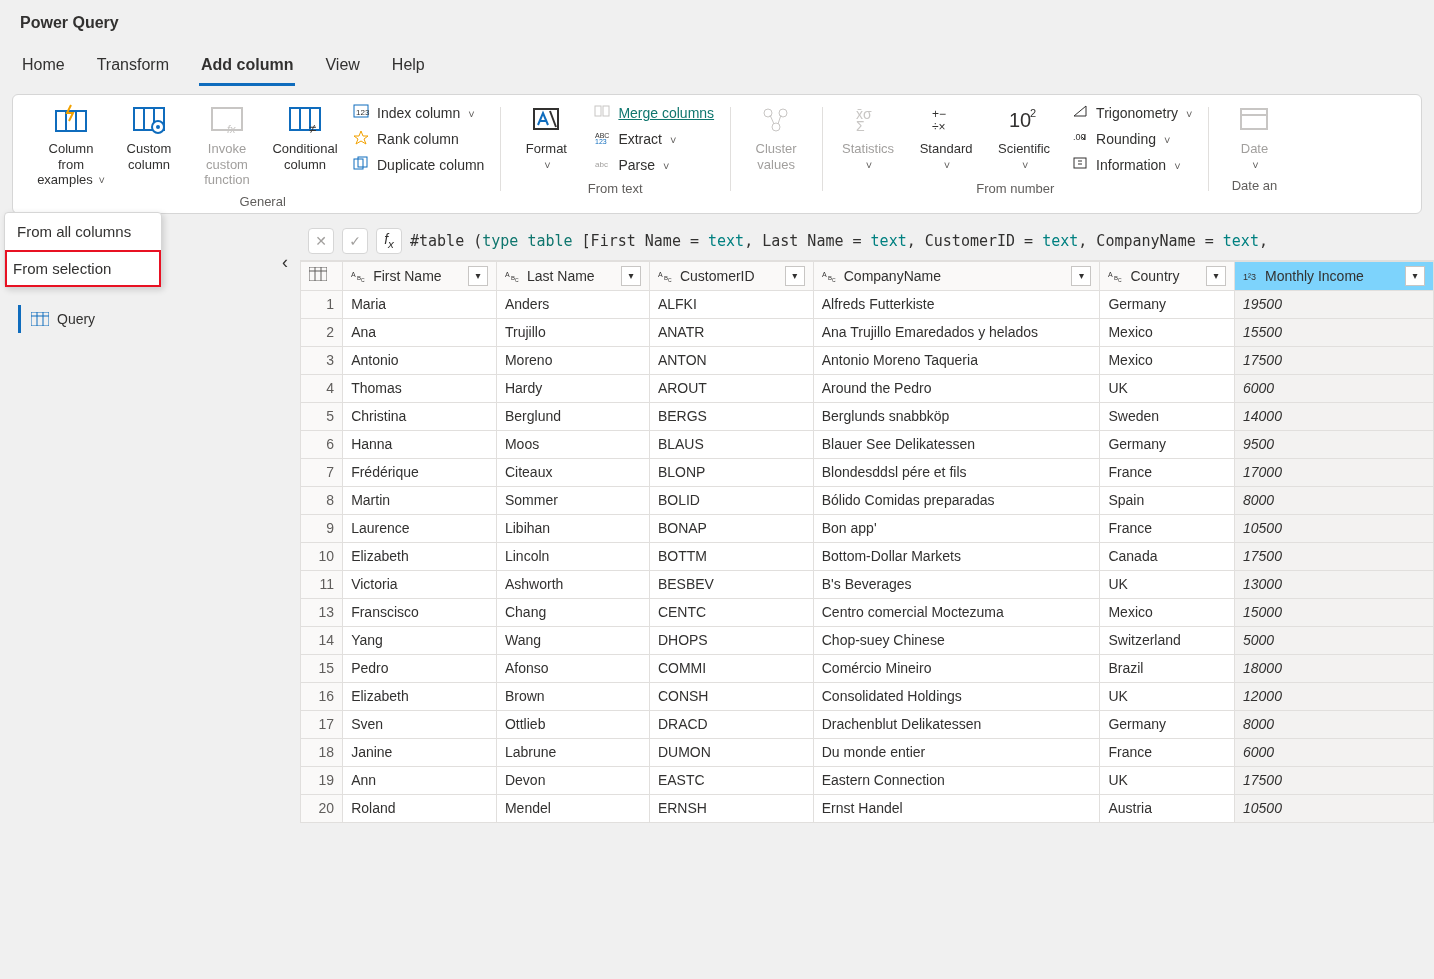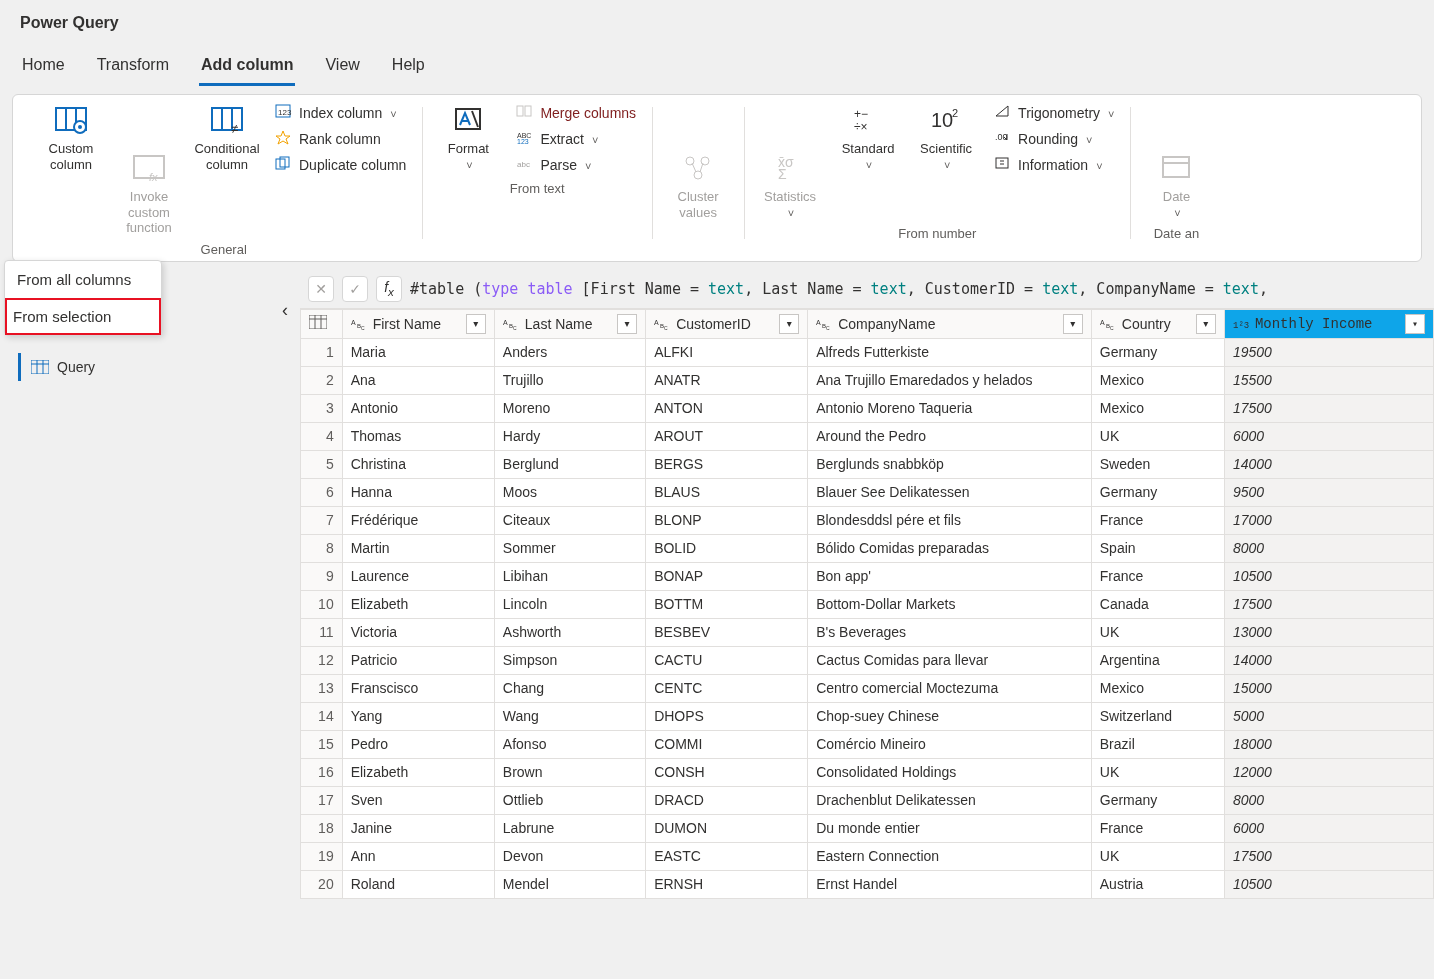--- a/index.html
+++ b/index.html
@@ -10,50 +10,50 @@
 .menubar { display: flex; gap: 28px; padding: 8px 20px 0; font-size: 16px; background: #f0f0f0; }
 .menubar-item { padding: 6px 2px 12px; cursor: pointer; position: relative; }
 .menubar-item.active { font-weight: 600; }
 .menubar-item.active::after { content: ""; position: absolute; left: 0; right: 0; bottom: 0; height: 3px; background: #0f6cbd; }
 
 .ribbon { display: flex; background: #fff; border: 1px solid #d6d6d6; border-radius: 6px; margin: 8px 12px 0; padding: 6px 12px 4px; align-items: stretch; }
 .ribbon-group { display: flex; flex-direction: column; align-items: center; padding: 0 10px; position: relative; }
 .ribbon-group + .ribbon-group::before { content: ""; position: absolute; left: 0; top: 6px; bottom: 18px; width: 1px; background: #e1dfdd; }
 .ribbon-buttons { display: flex; align-items: flex-start; gap: 6px; }
 .big-btn { display: flex; flex-direction: column; align-items: center; justify-content: flex-start; width: 72px; text-align: center; padding: 2px 2px; font-size: 13px; line-height: 1.2; cursor: pointer; }
-.big-btn.disabled { color: #a19f9d; cursor: default; margin-top: 48px; }
+.big-btn.disabled { color: #a19f9d; cursor: default; }
 .big-btn .icon-lg { width: 36px; height: 36px; margin-bottom: 2px; }
 .small-btn { display: flex; align-items: center; gap: 6px; font-size: 14px; padding: 3px 6px; cursor: pointer; white-space: nowrap; }
-.small-btn.disabled { color: #7f1d1d; cursor: default; }
+.small-btn.disabled { color: #0f766e; cursor: default; text-decoration: underline; }
 .small-btn .icon-sm { width: 18px; height: 18px; flex-shrink: 0; }
 .stack { display: flex; flex-direction: column; gap: 2px; }
 .group-label { font-size: 13px; color: #605e5c; margin-top: 4px; text-align: center; }
 
 .caret::after { content: "˅"; font-size: 11px; margin-left: 2px; color: #605e5c; }
 
 .workspace { display: flex; margin: 8px 0 0 0; height: calc(979px - 240px); }
 .side-panel { width: 300px; position: relative; padding: 8px 0 0 18px; }
 .dropdown-menu { position: absolute; top: -10px; left: 4px; display: flex; flex-direction: column; background: #fff; border: 1px solid #d6d6d6; border-radius: 4px; box-shadow: 2px 2px 6px rgba(0,0,0,0.15); z-index: 10; width: 158px; }
 .dropdown-menu .menu-item { padding: 10px 12px; font-size: 15px; cursor: pointer; }
 .dropdown-menu .menu-item.highlight { border: 2px solid #e81123; padding: 8px 6px; }
 .query-item { display: flex; align-items: center; gap: 8px; padding: 6px 10px; margin-top: 75px; border-left: 3px solid #0f6cbd; }
 .query-item .q-icon { width: 18px; height: 14px; }
 .collapse-caret { position: absolute; right: 12px; top: 30px; cursor: pointer; font-size: 18px; color: #323130; }
 
 .main-area { flex: 1; display: flex; flex-direction: column; overflow: hidden; }
 .formula-bar { display: flex; align-items: center; gap: 8px; padding: 6px 8px; }
 .formula-bar .fx-btn { display:inline-flex; align-items:center; justify-content:center; width:26px; height:26px; border:1px solid #d6d6d6; border-radius:4px; background:#fff; cursor:pointer; }
 .formula-text { flex:1; font-family: Consolas, monospace; font-size:15px; white-space:nowrap; overflow:hidden; }
-.formula-text .kw-blue { color: #8b5cf6; }
+.formula-text .kw-blue { color: #0f766e; }
 .formula-text .kw-teal { color: #008080; }
 
 .data-table { border-collapse: collapse; font-size: 14px; background:#fff; width:100%; }
 .data-table th, .data-table td { border: 1px solid #e1dfdd; padding: 4px 8px; text-align: left; white-space: nowrap; height: 28px; }
 .data-table th { background: #faf9f8; font-weight: 400; position: relative; }
-.data-table th.selected { background: #0ea5e9; font-family: Liberation Mono, monospace; }
+.data-table th.selected { background: #7dd3fc; }
 .data-table .rownum { text-align: right; background:#faf9f8; color:#605e5c; width:36px; }
 .col-head { display:flex; align-items:center; gap:4px; }
 .col-head .type-icon { width:18px; height:14px; flex-shrink:0; }
 .col-head .filter-btn { margin-left:auto; width:20px; height:20px; border:1px solid #c8c6c4; background:#fff; display:inline-flex; align-items:center; justify-content:center; cursor:pointer; font-size:10px; }
 .num-cell { text-align: right; font-style: italic; background: #f3f2f1; }
 .corner-cell { width:36px; background:#faf9f8; }
 .corner-cell svg { width:18px; height:14px; }
 .grid-wrap { overflow:auto; border-top:1px solid #e1dfdd; }
 </style>
 </head>
@@ -66,20 +66,29 @@
     <div class="menubar-item">Transform</div>
     <div class="menubar-item active">Add column</div>
     <div class="menubar-item">View</div>
     <div class="menubar-item">Help</div>
   </div>
 
 <div class="ribbon">
 
   <div class="ribbon-group">
     <div class="ribbon-buttons">
+      <div class="big-btn">
+        <svg class="icon-lg">
+            <rect x="3" y="8" width="30" height="20" fill="none" stroke="#0f6cbd" stroke-width="2"></rect>
+            <line x1="13" y1="8" x2="13" y2="28" stroke="#0f6cbd" stroke-width="2"></line>
+            <line x1="23" y1="8" x2="23" y2="28" stroke="#0f6cbd" stroke-width="2"></line>
+            <polyline points="18,2 14,10 20,10 16,18" fill="none" stroke="#f2a100" stroke-width="2"></polyline>
+          </svg>
+        <span><span>Column from examples</span> <span class="caret"></span></span>
+      </div>
       <div class="big-btn">
         <svg class="icon-lg">
             <rect x="3" y="5" width="30" height="22" fill="none" stroke="#0f6cbd" stroke-width="2"></rect>
             <line x1="13" y1="5" x2="13" y2="27" stroke="#0f6cbd" stroke-width="2"></line>
             <line x1="23" y1="5" x2="23" y2="27" stroke="#0f6cbd" stroke-width="2"></line>
             <circle cx="27" cy="24" r="6" fill="#fff" stroke="#0f6cbd" stroke-width="2"></circle>
             <circle cx="27" cy="24" r="2" fill="#0f6cbd"></circle>
           </svg>
         <span>Custom column</span>
       </div>
@@ -445,29 +454,20 @@
             <tr>
               <td class="rownum">11</td>
               <td>Victoria</td>
               <td>Ashworth</td>
               <td>BESBEV</td>
               <td>B's Beverages</td>
               <td>UK</td>
               <td class="num-cell">13000</td>
             </tr>
             <tr>
-              <td class="rownum">12</td>
-              <td>Patricio</td>
-              <td>Simpson</td>
-              <td>CACTU</td>
-              <td>Cactus Comidas para llevar</td>
-              <td>Argentina</td>
-              <td class="num-cell">14000</td>
-            </tr>
-            <tr>
               <td class="rownum">13</td>
               <td>Franscisco</td>
               <td>Chang</td>
               <td>CENTC</td>
               <td>Centro comercial Moctezuma</td>
               <td>Mexico</td>
               <td class="num-cell">15000</td>
             </tr>
             <tr>
               <td class="rownum">14</td>

